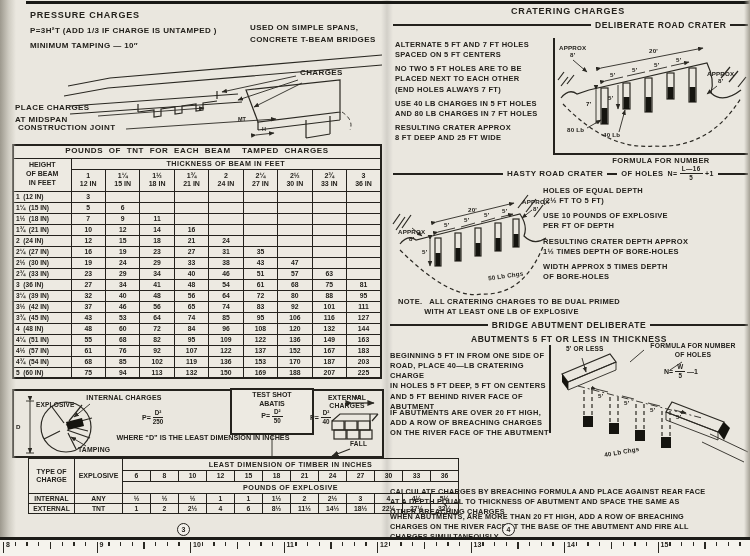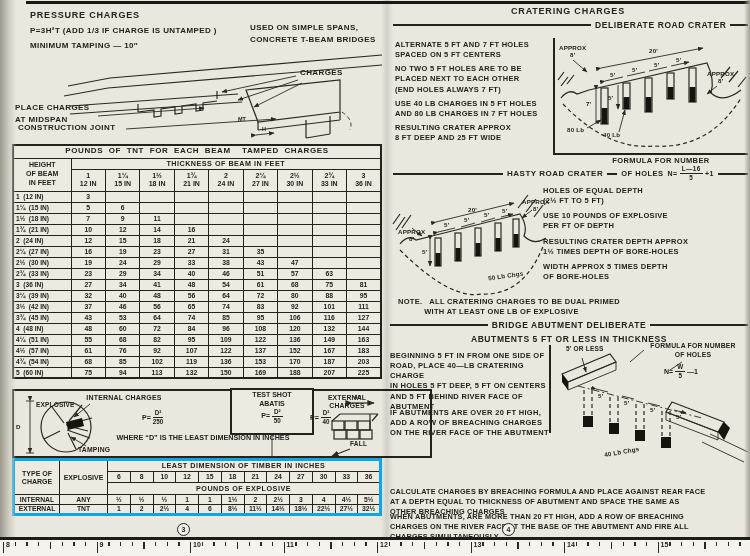--- a/index.html
+++ b/index.html
@@ -28,28 +28,28 @@
   svg .dashdot{stroke-dasharray:7 3 2 3}
   table{border-collapse:collapse;table-layout:fixed;background:#edeae2}
   td,th{border:1.2px solid #24221d;font-size:6.8px;font-weight:700;text-align:center;padding:0;line-height:1.1;overflow:hidden}
   .tnt{position:absolute;left:12px;top:144px;width:370px;border:2px solid #24221d}
   .tnt .title{font-size:8px;height:13px;letter-spacing:.6px;white-space:pre}
   .tnt .group{font-size:7.2px;height:11px;letter-spacing:.5px}
   .tnt .rowhdr{font-size:7px;line-height:1.25}
   .tnt .colhead{height:22px;white-space:pre-line;font-size:7px}
   .tnt tbody td{height:11px}
   .tnt tbody td.rh{text-align:left;padding-left:2px;font-size:6.6px;white-space:pre}
-  .tim{position:absolute;left:12px;top:458px;width:370px;border:3px solid #0ea5e9}
+  .tim{position:absolute;left:28px;top:458px;width:431px;border:1px solid #0ea5e9}
   .tim td{font-size:6.8px}
   .tim .hd{font-size:7.2px;letter-spacing:.5px;height:12px}
   .tim .num{height:11px}
   .tim tbody td{height:10px}
   .timhead{left:12px;top:377px;width:370px}
   .timhead span{display:inline-block;border-bottom:2px solid #24221d;padding:0 6px 1px}
-  .tbox{position:absolute;left:12px;top:389px;width:420px;height:69px;border:2px solid #24221d}
+  .tbox{position:absolute;left:12px;top:389px;width:372px;height:69px;border:2px solid #24221d}
   .abatis{position:absolute;left:216px;top:-3px;width:84px;height:47px;border:2px solid #24221d;background:#edeae2;text-align:center;font-size:7px;line-height:1.25;padding-top:1px}
   .fx{display:inline-flex;align-items:center;gap:2px;font-size:7px;font-weight:700}
   .frac{display:inline-flex;flex-direction:column;align-items:center;line-height:1;font-size:6.3px}
   .frac .n{border-bottom:1px solid #24221d;padding:0 2px 1px}
   .frac .d{padding-top:1px}
   .hrow{position:absolute;display:flex;align-items:center;gap:4px}
   .rule{height:2px;background:#24221d}
   .circ{position:absolute;width:13px;height:13px;border:1.2px solid #24221d;border-radius:50%;background:#f2f0ea;font-size:7px;text-align:center;line-height:12px;z-index:7}
   .ruler{position:absolute;left:0;top:537px;width:750px;height:19px;background:#f5f3ed;border-top:3px solid #1d1c18;z-index:6}
   .tick{position:absolute;top:2px;width:1.4px;background:#2a2822}

